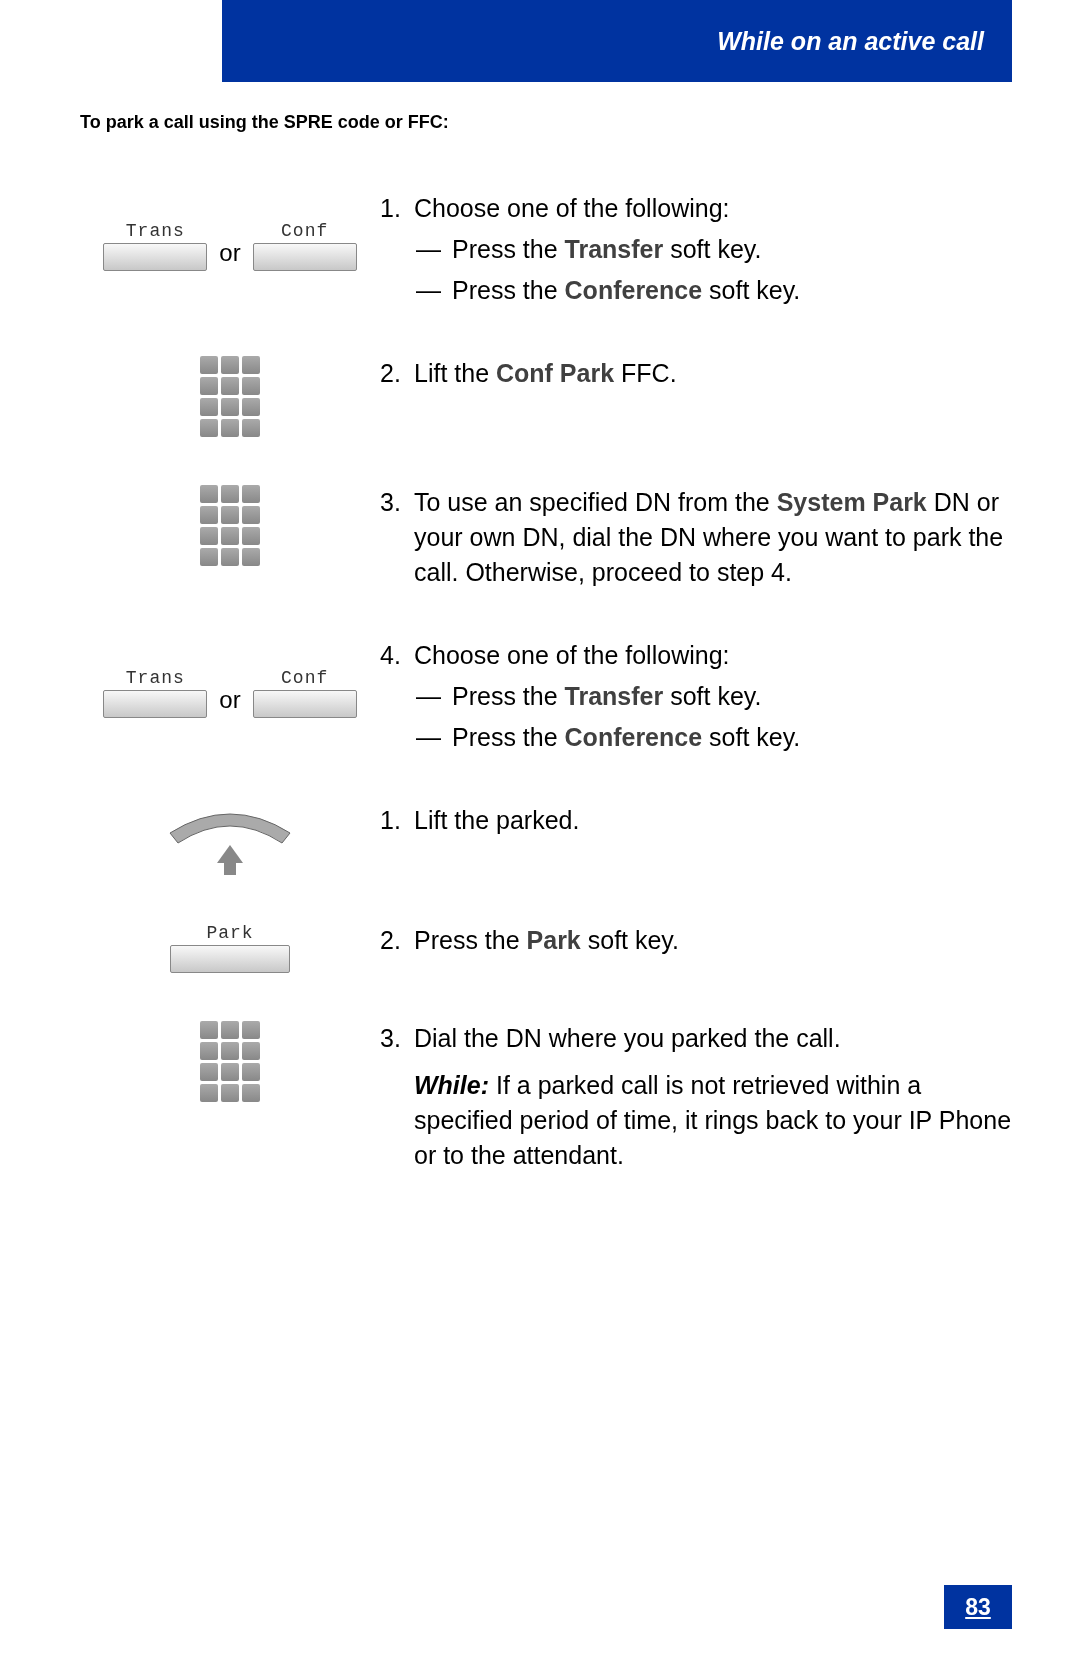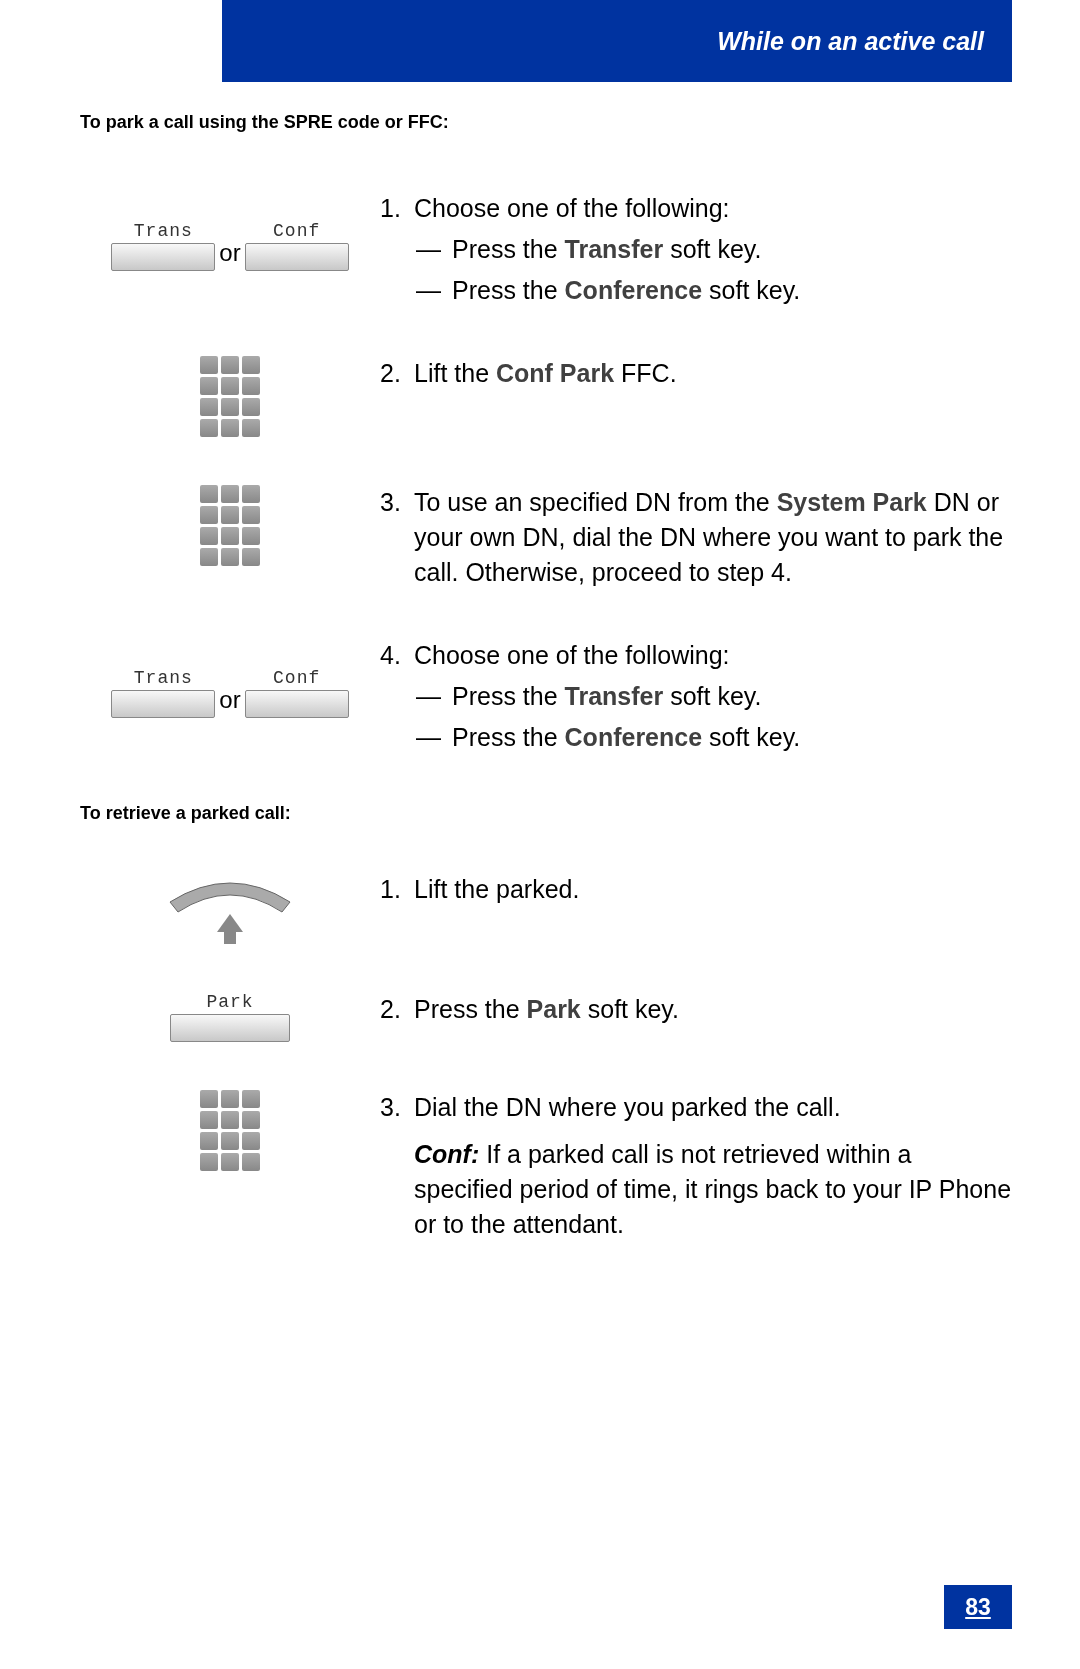--- a/index.html
+++ b/index.html
@@ -75,20 +75,21 @@
   .dash {
     width: 36px;
   }
   .term { color: #404040; font-weight: bold; }
   .note-label { font-style: italic; font-weight: bold; }
 
   
   .softkey-pair {
     display: flex;
     align-items: center;
+    gap: 8px;
   }
   .softkey {
     text-align: center;
   }
   .softkey-label {
     font-size: 18px;
     font-family: "Courier New", monospace;
     letter-spacing: 1px;
     color: #333;
     margin-bottom: 2px;
@@ -279,21 +280,20 @@
       </div>
       <div class="sub-item">
         <span class="dash">—</span>
         <span>
           <span>Press the </span><span class="term">Conference</span><span> soft key.</span>
         </span>
       </div>
     </div>
   </div>
 
-  <div class="section-heading retrieve-heading section2">To retrieve a parked call:</div>
 
   <div class="step-row">
     <div class="graphic-col" style="padding-top:0;">
       <div class="handset-wrap">
         <svg class="handset-svg" viewBox="0 0 140 44">
           <path d="M10,30 Q70,-8 130,30 L122,40 Q70,6 18,40 Z" fill="#aaa" stroke="#666" stroke-width="1"></path>
         </svg>
         <div class="arrow-up"></div>
         <div class="arrow-stem"></div>
       </div>
@@ -339,20 +339,20 @@
           <div class="k"></div>
           <div class="k"></div>
       </div>
     </div>
     <div class="text-col">
       <div class="step-line">
         <span class="step-num">3.</span>
         <span class="step-body">Dial the DN where you parked the call.</span>
       </div>
       <div style="padding-left:34px; margin-top:12px;">
-        <span class="note-label">Conf:</span><span> If a parked call is not retrieved within a specified period of time, it rings back to your IP Phone or to the attendant.</span>
+        <span class="note-label">While:</span><span> If a parked call is not retrieved within a specified period of time, it rings back to your IP Phone or to the attendant.</span>
       </div>
     </div>
   </div>
 
 </div>
 
 <div class="page-number-box">83</div>
 
 </body></html>

